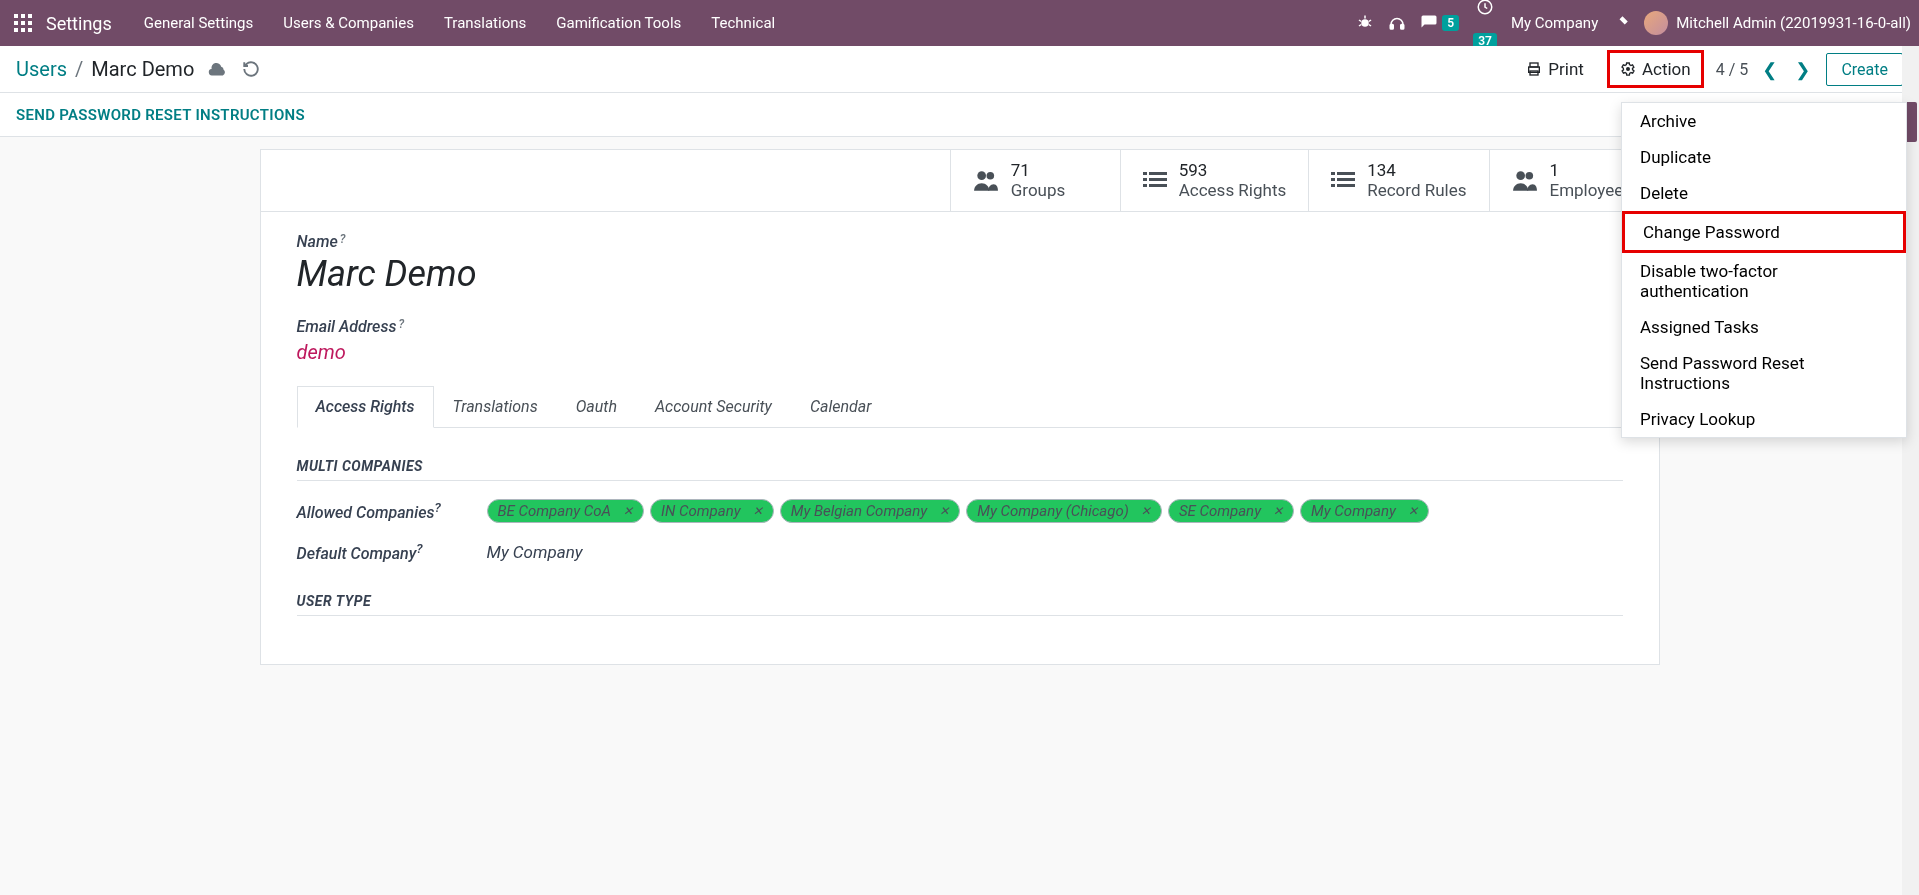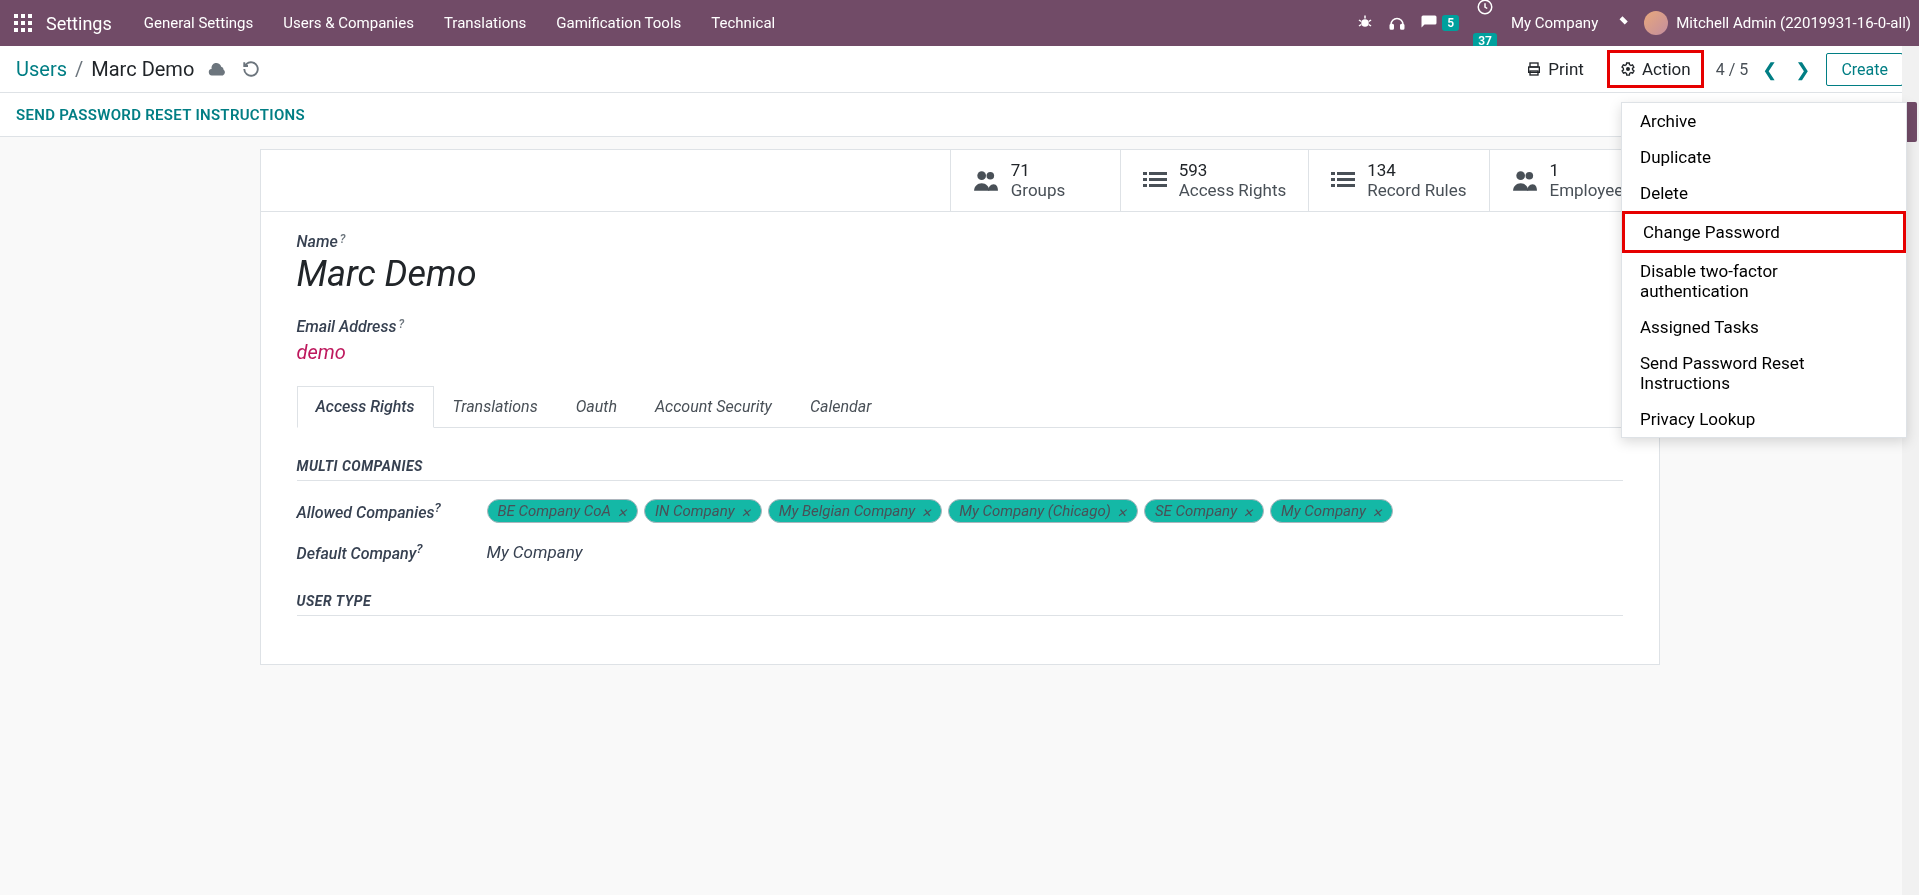--- a/index.html
+++ b/index.html
@@ -63,21 +63,21 @@
 
 .tabs { display: flex; border-bottom: 1px solid #dee2e6; margin-bottom: 30px; }
 .tab { padding: 10px 18px; font-size: 16px; color: #495057; cursor: pointer; border: 1px solid transparent; background: #fff; }
 .tab.active { border: 1px solid #dee2e6; border-bottom: 1px solid #fff; margin-bottom: -1px; color: #374151; font-weight: 500; }
 
 
 .section-title { font-size: 14px; font-weight: 700; color: #374151; letter-spacing: 0.5px; padding-bottom: 6px; border-bottom: 1px solid #dee2e6; margin-bottom: 18px; }
 .field-row { display: flex; align-items: center; gap: 20px; margin-bottom: 18px; }
 .field-row .row-label { font-size: 16px; font-weight: 500; color: #374151; min-width: 170px; }
 .tags { display: flex; flex-wrap: wrap; gap: 6px; }
-.tag { border: 1px solid #adb5bd; border-radius: 12px; padding: 2px 10px; font-size: 15px; color: #495057; display: flex; align-items: flex-end; gap: 6px; background: #14b8a6; }
+.tag { border: 1px solid #adb5bd; border-radius: 12px; padding: 2px 10px; font-size: 15px; color: #495057; display: flex; align-items: center; gap: 12px; background: #22c55e; }
 .tag .x { color: #495057; font-size: 12px; cursor: pointer; }
 .default-value { font-size: 17px; color: #374151; }
 
 
 .scrollbar-track { position: fixed; right: 0; top: 46px; width: 17px; bottom: 0; background: #f1f1f1; }
 .scrollbar-thumb { position: absolute; top: 56px; right: 2px; width: 13px; height: 40px; background: #714b67; border-radius: 2px; }
 
 svg { display: block; }
 </style>
 </head>

